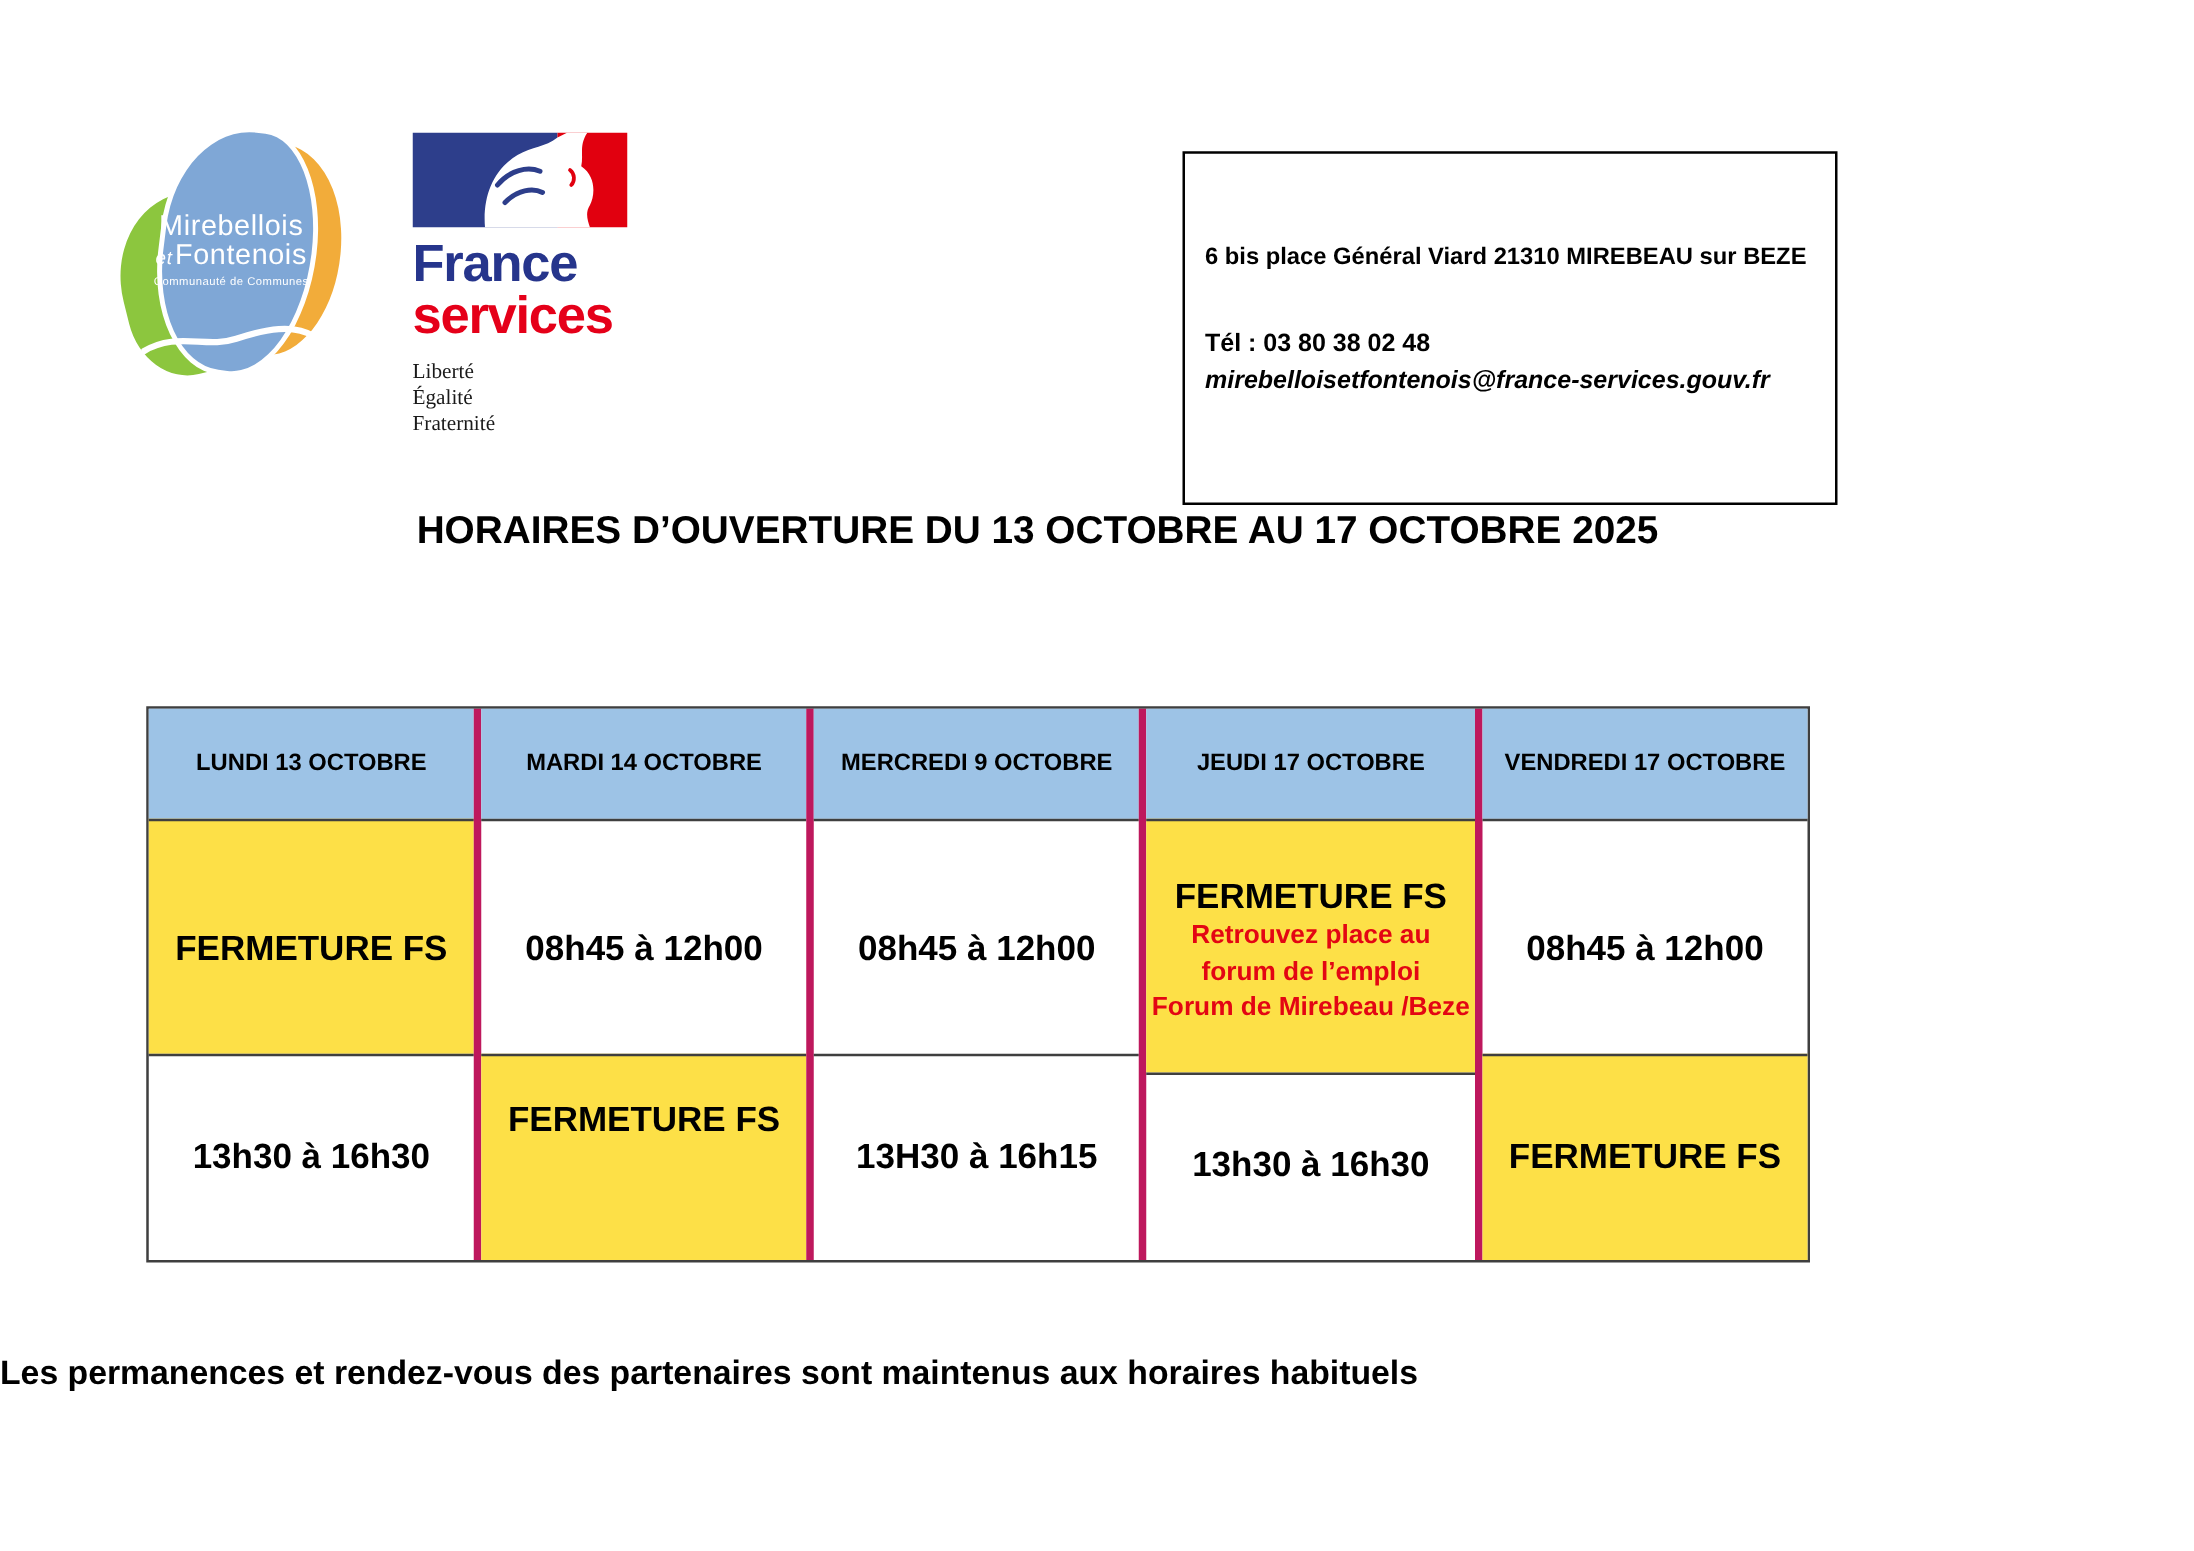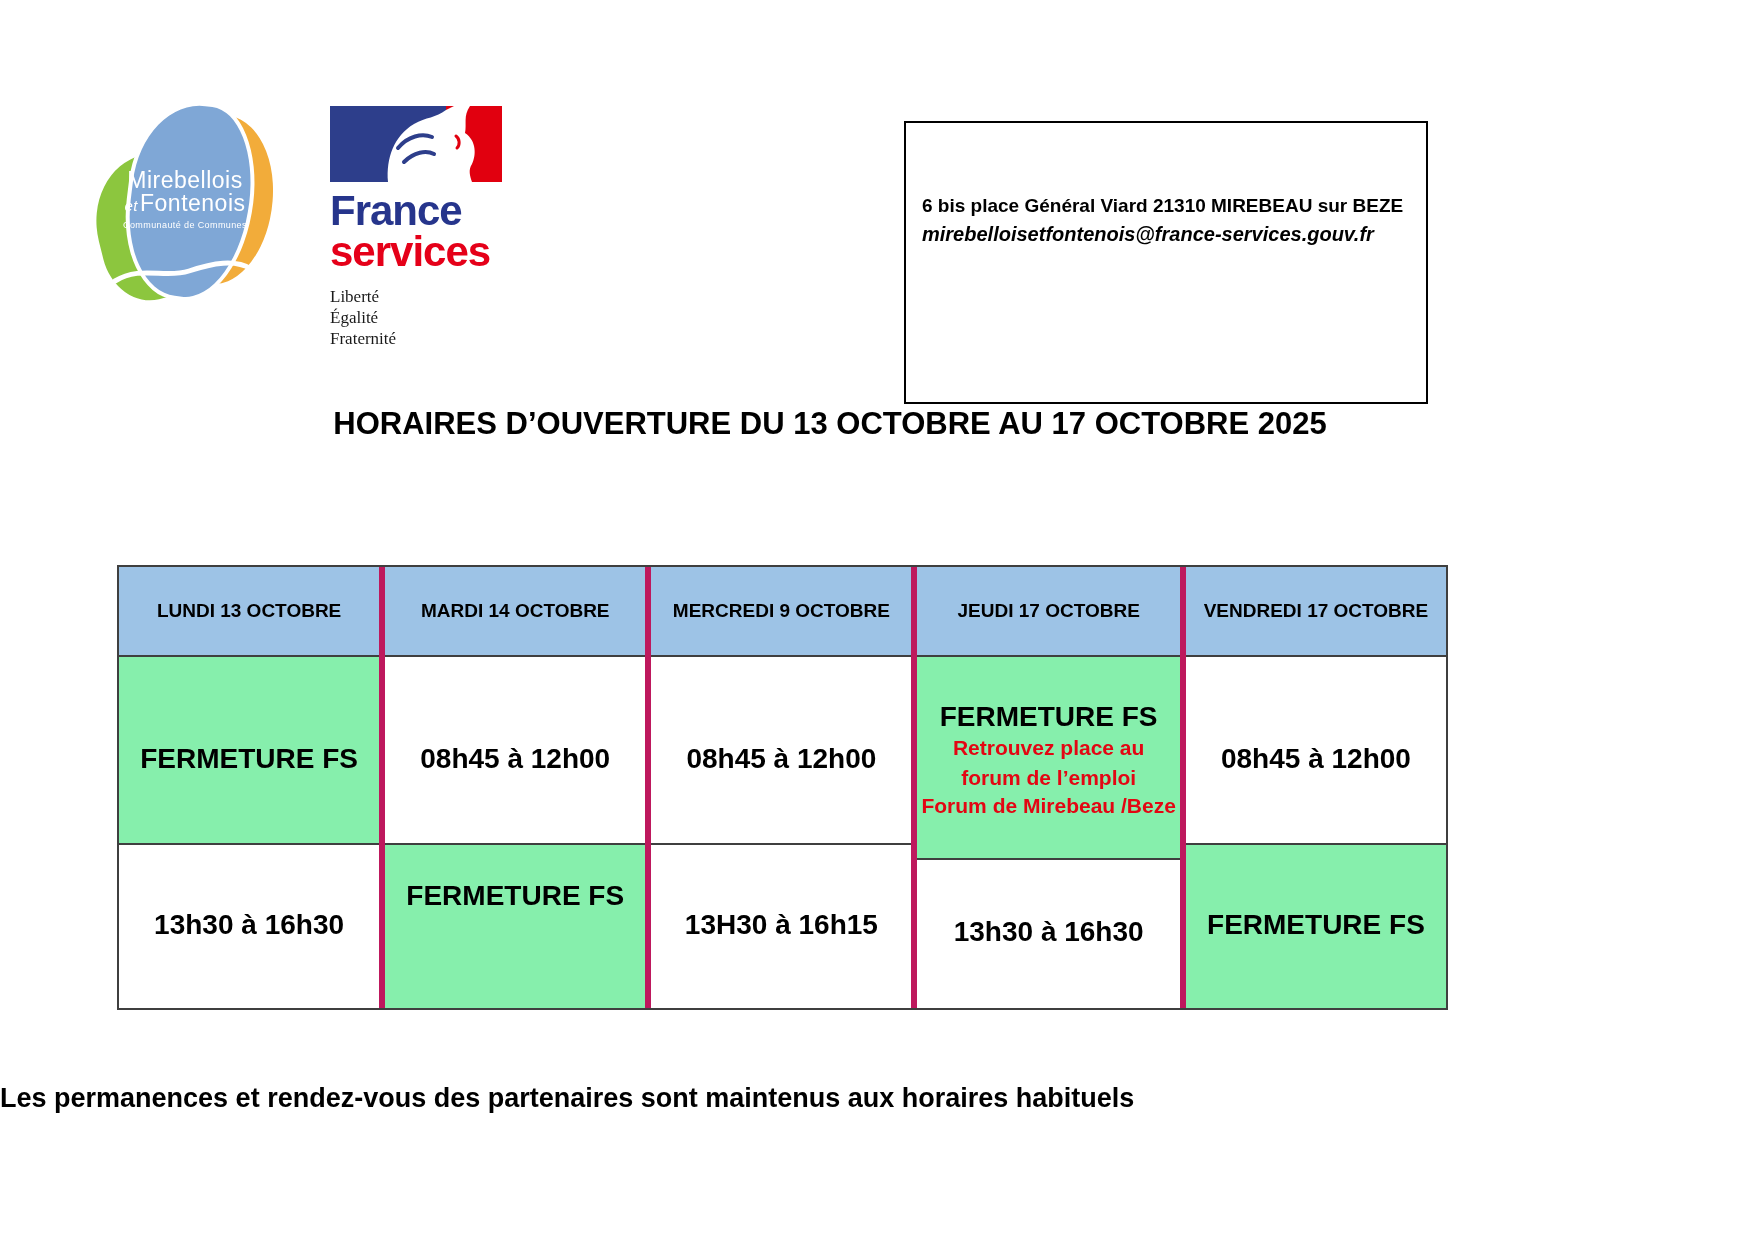--- a/index.html
+++ b/index.html
@@ -23,21 +23,21 @@
   .cc-wave{position:absolute;left:18px;top:152px;}
 
   
   .fs-logo{position:absolute;left:330px;top:106px;width:210px;}
   .fs-flag{display:block;}
   .fs-word1{margin-top:8px;font-size:42px;font-weight:bold;color:#26358c;letter-spacing:-1px;line-height:1.0;}
   .fs-word2{font-size:42px;font-weight:bold;color:#e50019;letter-spacing:-1px;line-height:0.95;}
   .fs-motto{margin-top:14px;font-family:"Liberation Serif", serif;font-size:17px;color:#1a1a1a;line-height:1.25;}
 
   
-  .contact-box{position:absolute;left:904px;top:121px;width:524px;height:283px;border:2px solid #000;box-sizing:border-box;}
+  .contact-box{position:absolute;left:946px;top:121px;width:524px;height:283px;border:2px solid #000;box-sizing:border-box;}
   .contact-inner{position:absolute;left:16px;top:72px;width:496px;color:#000;}
   .contact-address{font-size:19px;font-weight:bold;white-space:nowrap;}
   .contact-phone{font-size:20px;font-weight:bold;margin-top:47px;}
   .contact-email{font-size:20px;font-weight:bold;font-style:italic;margin-top:6px;}
 
   
   .doc-title{position:absolute;left:0;top:406px;width:1660px;text-align:center;font-size:31px;font-weight:bold;color:#000;}
 
   
   .sched{position:absolute;left:117px;top:565px;width:1331px;display:flex;border:2px solid #3f3f3f;box-sizing:border-box;}
@@ -47,21 +47,21 @@
   .cell-h{height:88px;background:#9dc3e6;font-size:19px;font-weight:bold;color:#000;}
   .cell-m{height:188px;border-top:2px solid #3f3f3f;padding-top:0;}
   .cell-a{height:165px;border-top:2px solid #3f3f3f;}
   .col-jeudi .cell-m{height:203px;}
   .col-jeudi .cell-a{height:150px;}
   .cell .slot{font-size:28px;font-weight:bold;color:#000;}
   .cell-m .slot{margin-top:18px;}
   .col-jeudi .cell-m .slot{margin-top:4px;}
   .cell-a .slot{margin-top:-4px;}
   .col-mardi .cell-a .slot{margin-top:-62px;}
-  .closed{background:#86efac;}
+  .closed{background:#fde047;}
   .note-red{color:#e30613;font-size:21px;font-weight:bold;line-height:1.4;padding:0 8px;}
   .note-red2{color:#e30613;font-size:21px;font-weight:bold;margin-top:2px;padding:0 4px;white-space:nowrap;}
 
   
   .footer-note{position:absolute;left:0;top:1083px;width:1610px;text-align:left;font-size:27px;font-weight:bold;color:#000;}
 </style>
 </head>
 <body>
 
 <div class="page">
@@ -94,20 +94,21 @@
     <div class="fs-motto">
       <div>Liberté</div>
       <div>Égalité</div>
       <div>Fraternité</div>
     </div>
   </div>
 
   <div class="contact-box">
     <div class="contact-inner">
       <div class="contact-address">6 bis place Général Viard 21310 MIREBEAU sur BEZE</div>
+      <div class="contact-phone">Tél : 03 80 38 02 48</div>
       <div class="contact-email">mirebelloisetfontenois@france-services.gouv.fr</div>
     </div>
   </div>
 
   <div class="doc-title">HORAIRES D’OUVERTURE DU 13 OCTOBRE AU 17 OCTOBRE 2025</div>
 
   <div class="sched">
 
     <div class="col col-lundi">
       <div class="cell cell-h">LUNDI 13 OCTOBRE</div>

